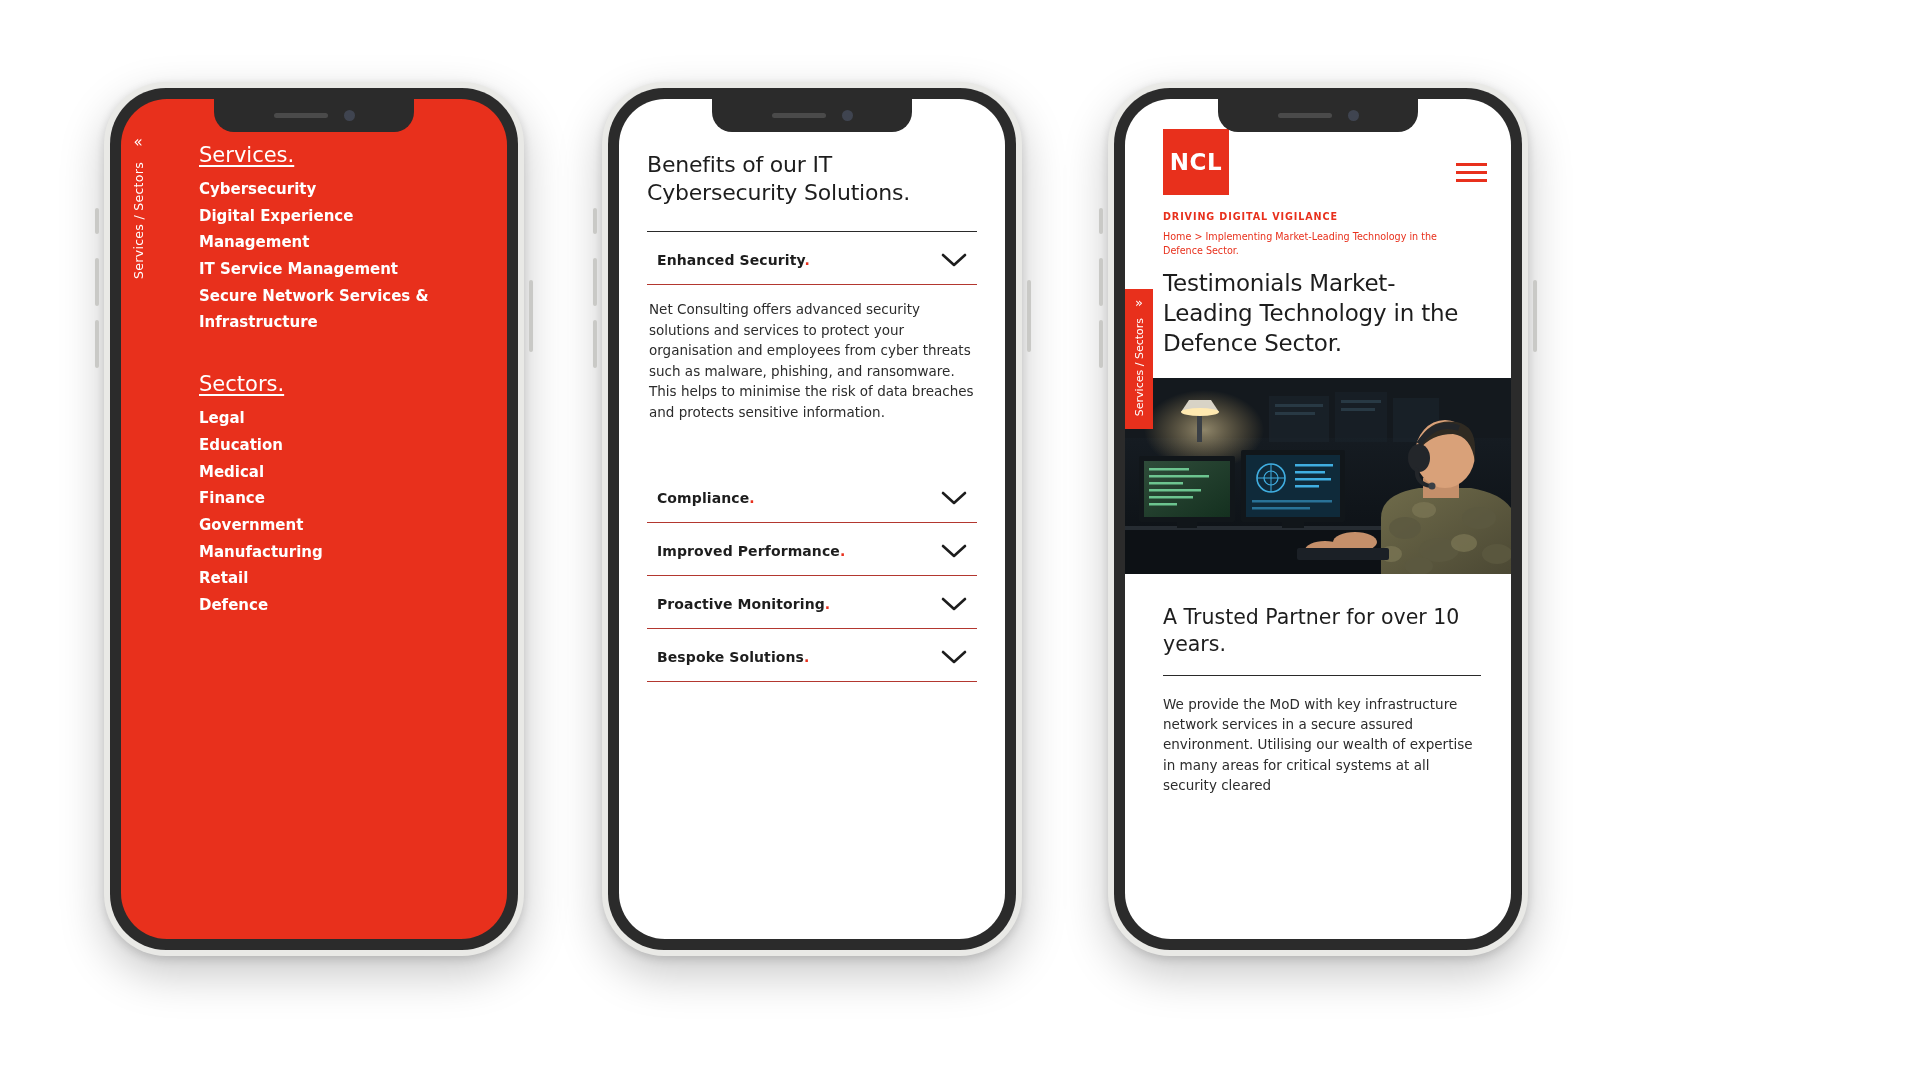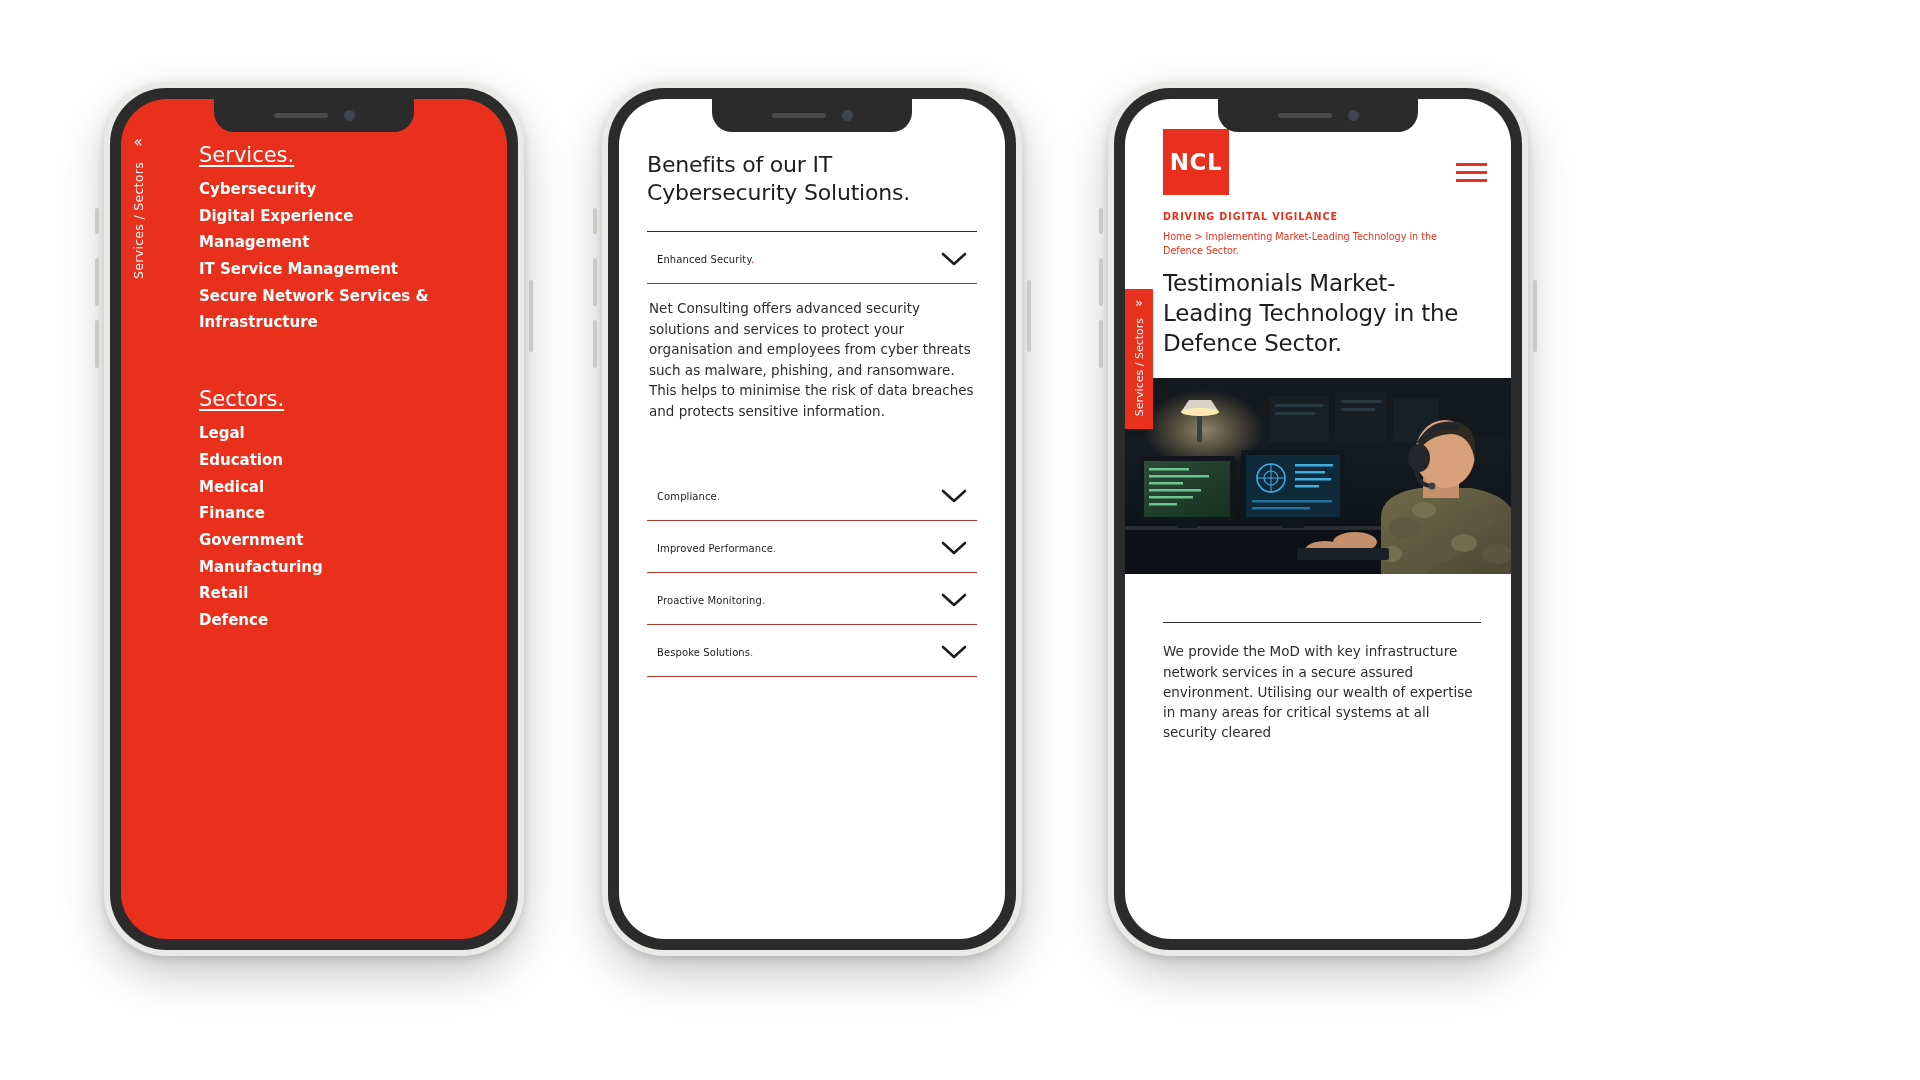--- a/index.html
+++ b/index.html
@@ -70,21 +70,21 @@
   }
   .side-tab .vlabel {
     writing-mode: vertical-rl;
     transform: rotate(180deg);
     font-size: 12.5px;
     letter-spacing: .3px;
     color: #fff;
     white-space: nowrap;
   }
   .menu-body { padding: 44px 28px 0 78px; }
-  .menu-group + .menu-group { margin-top: 51px; }
+  .menu-group + .menu-group { margin-top: 36px; }
   .menu-head {
     color: #fff; font-size: 21px; font-weight: 400;
     text-decoration: underline; text-underline-offset: 3px;
     margin-bottom: 9px;
   }
   .menu-link {
     display: block;
     color: #fff; font-size: 15px; font-weight: 700;
     line-height: 1.78;
   }
@@ -96,21 +96,21 @@
     font-size: 22px; font-weight: 400; color: #1d1d1d;
     line-height: 1.28; letter-spacing: -.2px;
   }
   .rule-dark { height: 1px; background: #2a2a2a; margin: 24px 0 0 0; }
   .rule-red  { height: 1px; background: #b3372f; }
   .acc-item { }
   .acc-row {
     display: flex; align-items: center; justify-content: space-between;
     padding: 20px 0 16px 10px;
   }
-  .acc-label { font-size: 10px; font-weight: 400; color: #1d1d1d; letter-spacing: .1px; }
+  .acc-label { font-size: 14px; font-weight: 700; color: #1d1d1d; letter-spacing: .1px; }
   .acc-label .dot { color: #E8301C; }
   .chev {
     width: 26px; height: 15px; flex: 0 0 auto; margin-right: 10px;
   }
   .acc-text {
     font-size: 13.5px; color: #2c2c2c; line-height: 1.52;
     padding: 14px 2px 0 2px;
   }
   .acc-gap { height: 48px; }
   .ben-footer {
@@ -421,20 +421,21 @@
             <path d="M298 90 Q296 106 312 108" stroke="#23262a" stroke-width="4" fill="none"></path>
             <circle cx="313" cy="108" r="3.5" fill="#3a3f45"></circle>
 
             <ellipse cx="236" cy="164" rx="22" ry="10" fill="#c48f6a"></ellipse>
             <ellipse cx="206" cy="172" rx="20" ry="9" fill="#c48f6a"></ellipse>
             <rect x="178" y="170" width="92" height="12" rx="2" fill="#1b2026"></rect>
           </svg>
         </div>
 
         <div class="art-body">
+          <h2 class="art-sub">A Trusted Partner for over 10 years.</h2>
           <div class="art-rule"></div>
           <p class="art-p">We provide the MoD with key infrastructure network services in a secure assured environment. Utilising our wealth of expertise in many areas for critical systems at all security cleared</p>
         </div>
 
       </div>
     </div>
   </div>
 
 </div>
 

